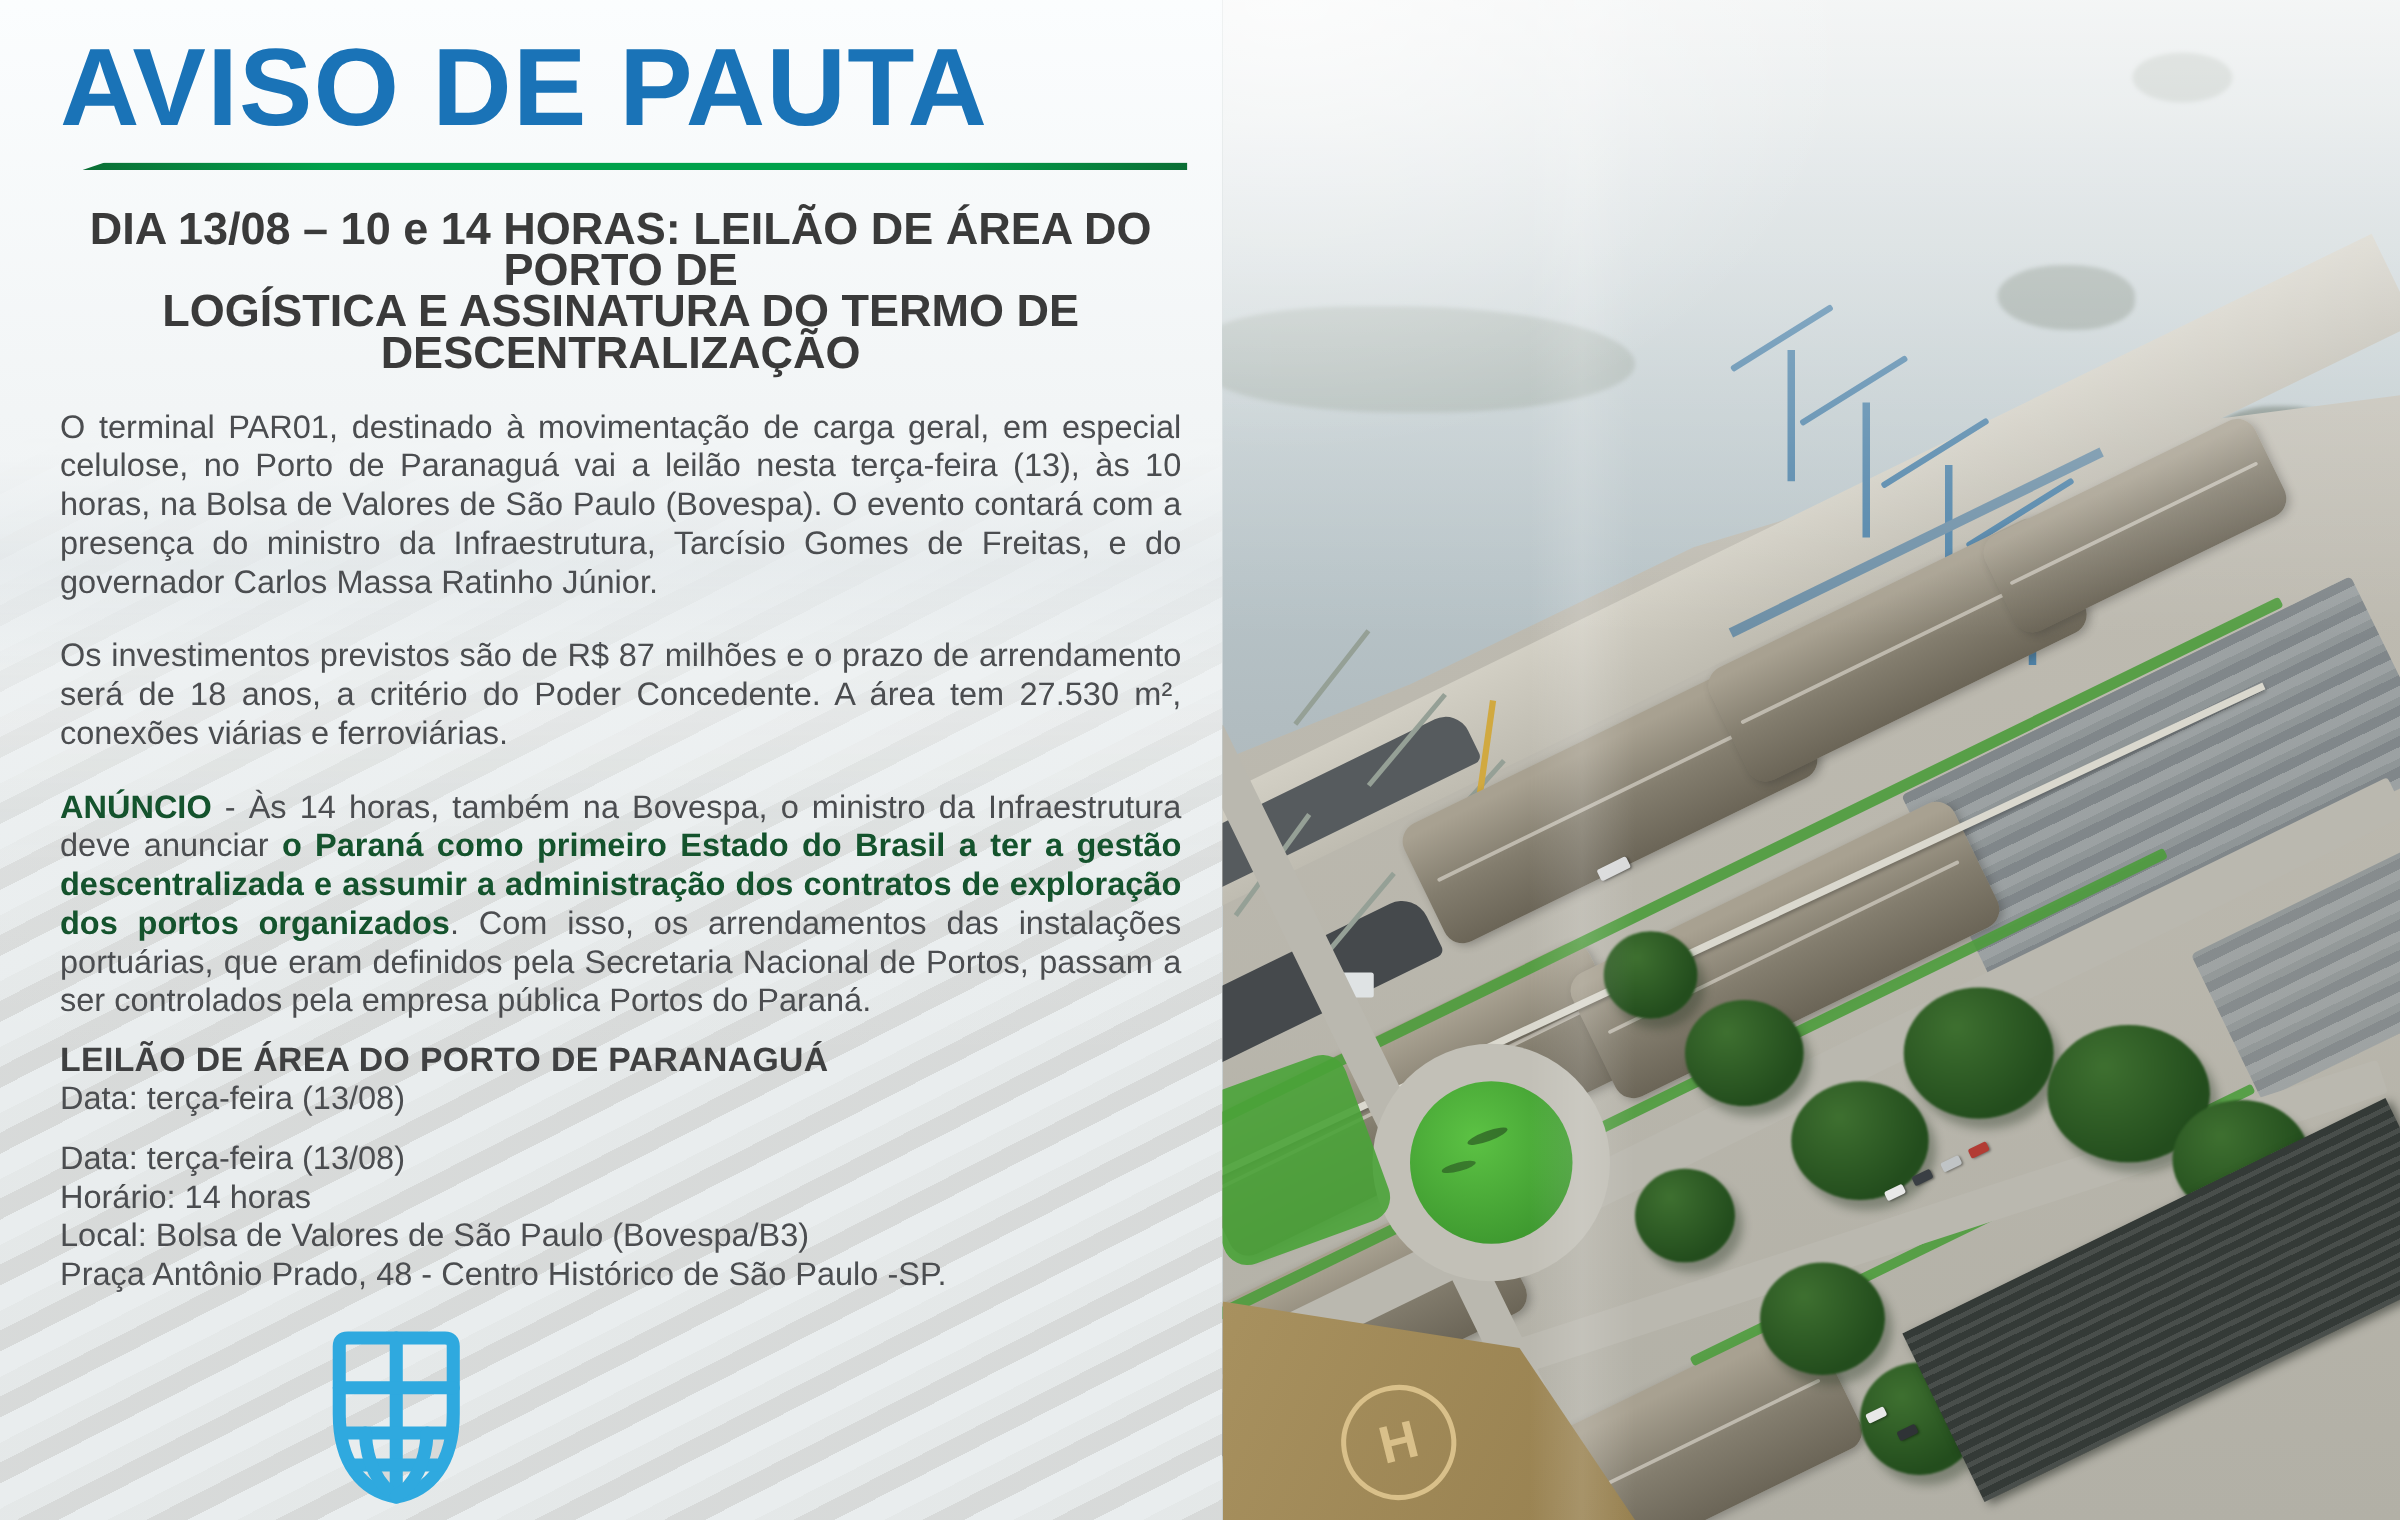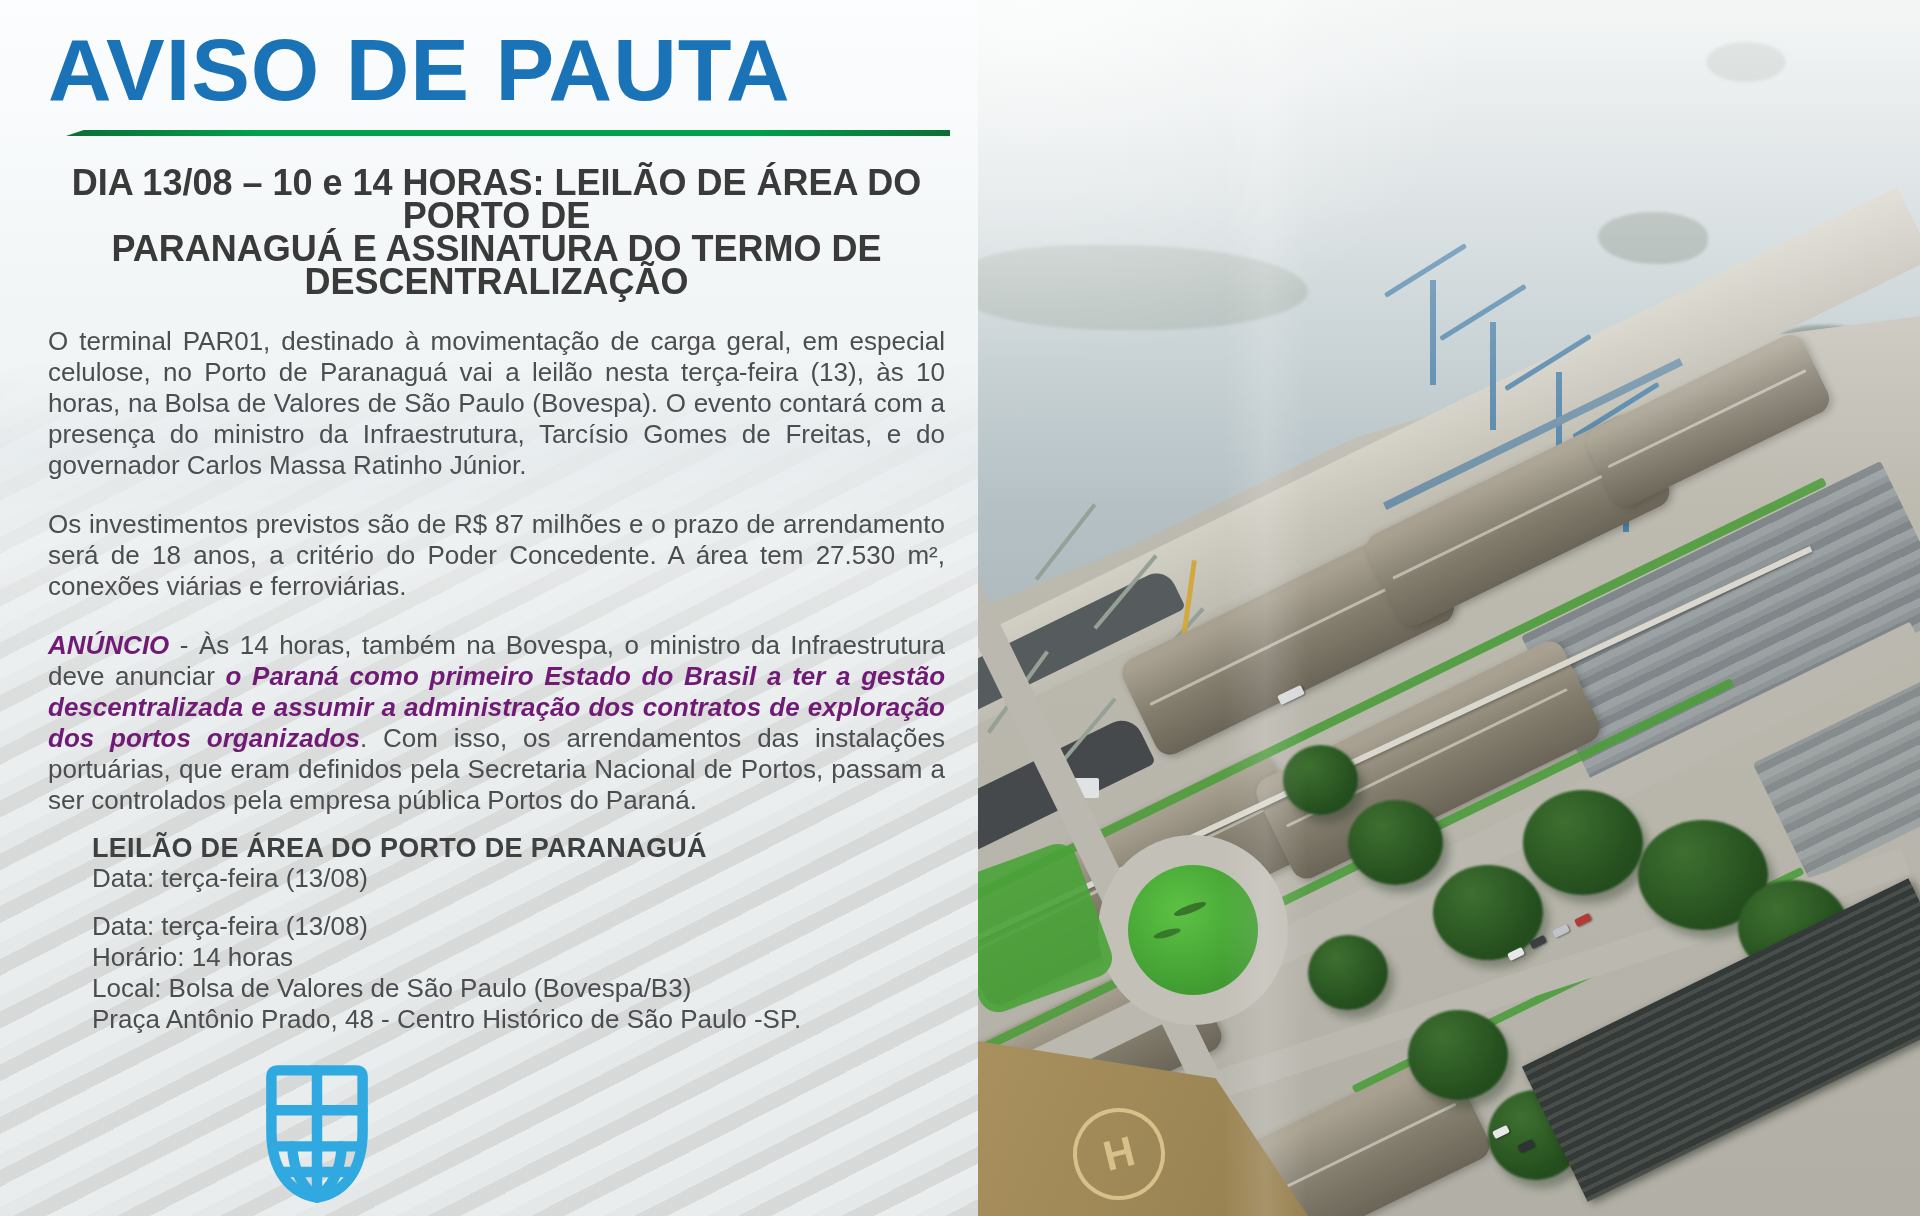--- a/index.html
+++ b/index.html
@@ -30,22 +30,22 @@
     background:linear-gradient(to bottom, rgba(252,254,255,.95), rgba(250,252,253,.55) 26%, rgba(248,250,251,.18) 52%, rgba(248,250,251,0) 70%);}
   .left-content{position:relative;z-index:3;padding:26px 33px 0 48px;}
 
   .title{font-size:88px;font-weight:bold;letter-spacing:1px;color:var(--title-blue);line-height:1.0;}
   .rule{height:6px;width:884px;margin:16px 0 0 18px;
     background:linear-gradient(90deg, var(--rule-green-dark), var(--rule-green) 22%, var(--rule-green) 78%, var(--rule-green-dark));
     clip-path:polygon(0 100%, 2% 0, 100% 0, 100% 100%);}
   .headline{margin-top:30px;text-align:center;font-weight:bold;font-size:36px;line-height:33px;color:var(--headline-gray);}
   .para{margin-top:28px;font-size:26px;line-height:31px;color:var(--body-gray);text-align:justify;width:897px;}
   .para + .para{margin-top:28px;}
-  .para b{color:#701a75;font-style:italic;}
-  .event{margin-top:17px;width:897px;margin-left:44px;}
+  .para b{color:#14532d;}
+  .event{margin-top:17px;width:897px;}
   .event-title{font-size:27px;font-weight:bold;color:#3f4041;line-height:30px;letter-spacing:.3px;}
   .event-line{font-size:26px;line-height:31px;color:var(--body-gray);}
 
   .logo{margin:26px 0 0 212px;display:flex;align-items:flex-start;}
   .logo-icon{width:114px;height:146px;flex:0 0 auto;}
   .logo-icon path{fill:none;stroke:var(--logo-blue);stroke-width:11;stroke-linecap:round;}
   .logo-text{margin-left:18px;}
   .logo-word{font-size:61px;font-weight:bold;color:var(--logo-navy);line-height:56px;letter-spacing:0.5px;}
   .logo-tagline{margin-top:12px;font-size:18px;font-weight:bold;letter-spacing:9px;color:var(--logo-blue);}
 
@@ -91,21 +91,21 @@
     <div class="bg-water"></div>
     <div class="bg-stripes"></div>
     <div class="bg-fade"></div>
 
     <div class="left-content">
       <div class="title">AVISO DE PAUTA</div>
       <div class="rule"></div>
 
       <div class="headline">
         <div>DIA 13/08 – 10 e 14 HORAS: LEILÃO DE ÁREA DO PORTO DE</div>
-        <div>PARANAGUÁ E ASSINATURA DO TERMO DE DESCENTRALIZAÇÃO</div>
+        <div>LOGÍSTICA E ASSINATURA DO TERMO DE DESCENTRALIZAÇÃO</div>
       </div>
 
       <div class="para">O terminal PAR01, destinado à movimentação de carga geral, em especial celulose, no Porto de Paranaguá vai a leilão nesta terça-feira (13), às 10 horas, na Bolsa de Valores de São Paulo (Bovespa). O evento contará com a presença do ministro da Infraestrutura, Tarcísio Gomes de Freitas, e do governador Carlos Massa Ratinho Júnior.</div>
       <div class="para">Os investimentos previstos são de R$ 87 milhões e o prazo de arrendamento será de 18 anos, a critério do Poder Concedente. A área tem 27.530 m², conexões viárias e ferroviárias.</div>
 
       <div class="para"><b>ANÚNCIO</b><span> - Às 14 horas, também na Bovespa, o ministro da Infraestrutura deve anunciar </span><b>o Paraná como primeiro Estado do Brasil a ter a gestão descentralizada e assumir a administração dos contratos de exploração dos portos organizados</b><span>. Com isso, os arrendamentos das instalações portuárias, que eram definidos pela Secretaria Nacional de Portos, passam a ser controlados pela empresa pública Portos do Paraná.</span></div>
 
       <div class="event">
         <div class="event-title">LEILÃO DE ÁREA DO PORTO DE PARANAGUÁ</div>
         <div class="event-line">Data: terça-feira (13/08)</div>

